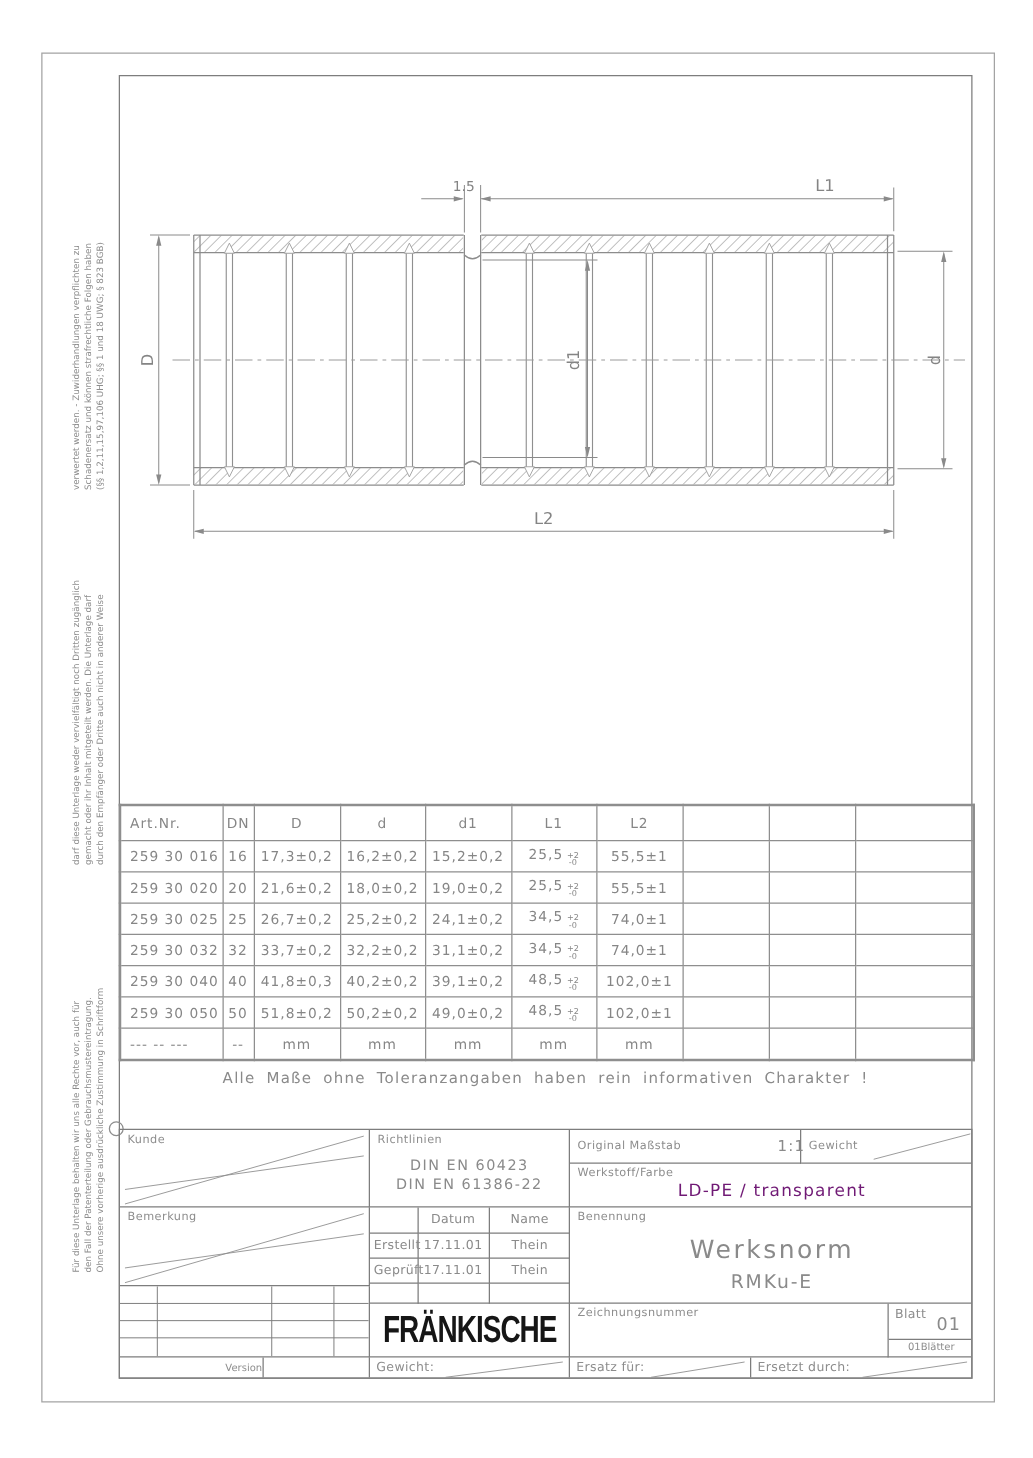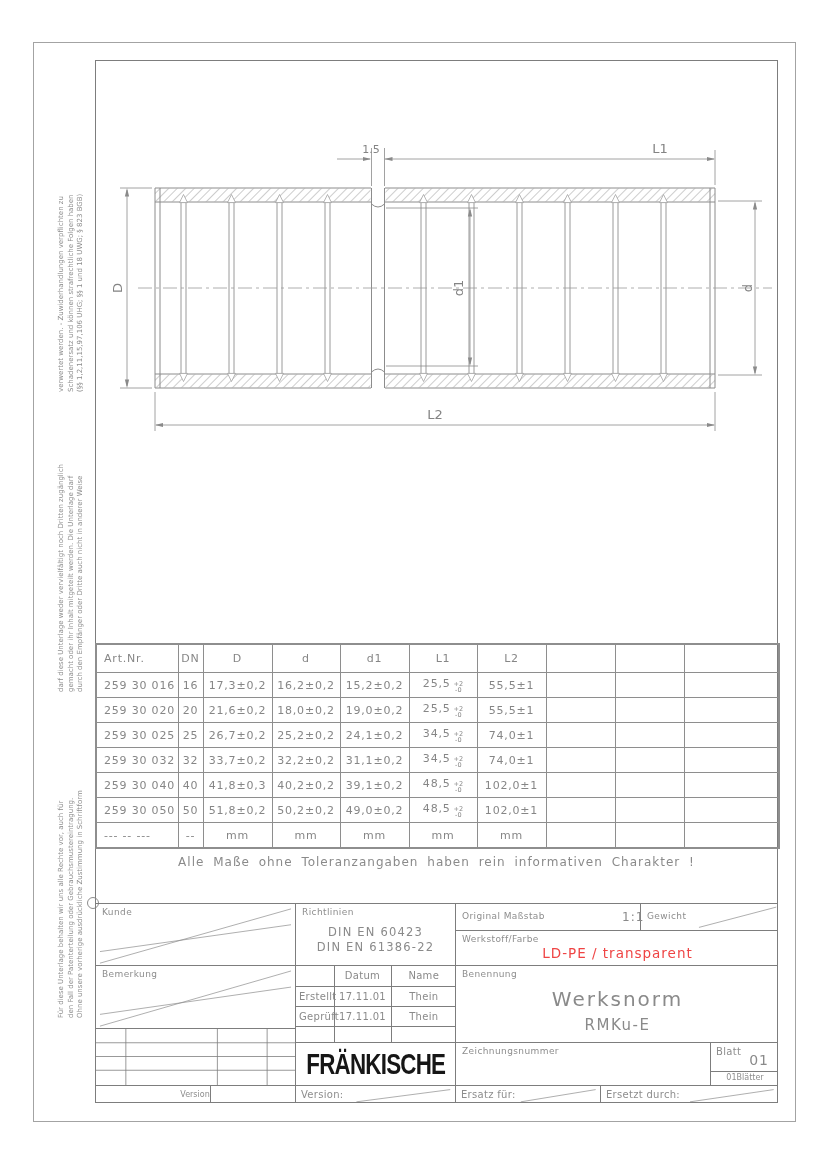--- a/index.html
+++ b/index.html
@@ -35,21 +35,21 @@
         table-layout:fixed;font-size:10px;color:#8a8a8a;}
   .appr td{border:1px solid #7d7d7d;text-align:center;padding:0;letter-spacing:0.3px;}
   .appr tr:first-child td{border-top:0}.appr td:first-child{border-left:0;text-align:left;padding-left:3px;}
   .appr tr:last-child td{border-bottom:0}.appr td:last-child{border-right:0}
   .logo-box{display:flex;align-items:center;justify-content:center;}
   .logo-text{font-family:"Liberation Sans",sans-serif;font-weight:bold;font-size:28px;
              color:#161616;letter-spacing:-1px;transform:scale(0.8,1.08);white-space:nowrap;}
   .big1{text-align:center;font-size:20px;letter-spacing:2px;color:#8a8a8a;margin-top:8px;}
   .big2{text-align:center;font-size:15px;letter-spacing:1.5px;color:#8a8a8a;margin-top:5px;}
   .bigv{text-align:center;font-size:18px;letter-spacing:2px;color:#8a8a8a;margin-top:3px;}
-  .wkv{text-align:center;font-size:13.5px;letter-spacing:1px;color:#ef4444;margin-top:1px;}
+  .wkv{text-align:center;font-size:13.5px;letter-spacing:1px;color:#701a75;margin-top:1px;}
   .rev-labels{display:flex;height:100%;font-size:8px;color:#8d8d8d;align-items:center;text-align:center;flex-direction:column;}
   .rev-labels span{display:block;border-right:1px solid #7d7d7d;height:100%;line-height:17px;}
 </style>
 </head>
 <body>
 
 <div class="abs outer-border"></div>
 <div class="abs inner-frame"></div>
 <div class="abs reg-circle"></div>
 
@@ -404,21 +404,21 @@
       </tr>
     </tbody>
       </table>
   </div>
 
   <div class="tc logo-box" style="left:200px;top:139px;width:160px;height:43px;border-right:1px solid #7d7d7d;border-bottom:1px solid #7d7d7d;">
     <span class="logo-text">FRÄNKISCHE</span>
   </div>
 
   <div class="tc" style="left:200px;top:182px;width:160px;height:18px;border-right:1px solid #7d7d7d;">
-    <span class="lbl-s">Version:</span>
+    <span class="lbl-s">Gewicht:</span>
     <svg class="slash" viewBox="0 0 100 100" preserveAspectRatio="none">
       <line x1="38" y1="88" x2="97" y2="20" stroke="#8d8d8d" stroke-width="0.7" vector-effect="non-scaling-stroke"></line>
     </svg>
   </div>
 
   <div class="tc" style="left:360px;top:0;width:185px;height:27px;border-right:1px solid #7d7d7d;border-bottom:1px solid #7d7d7d;">
     <span class="lbl" style="display:inline-block">Original Maßstab</span>
     <span style="position:absolute;left:118px;top:6px;font-size:12px;color:#8a8a8a;letter-spacing:1px;margin-left:48px;">1:1</span>
   </div>
 

